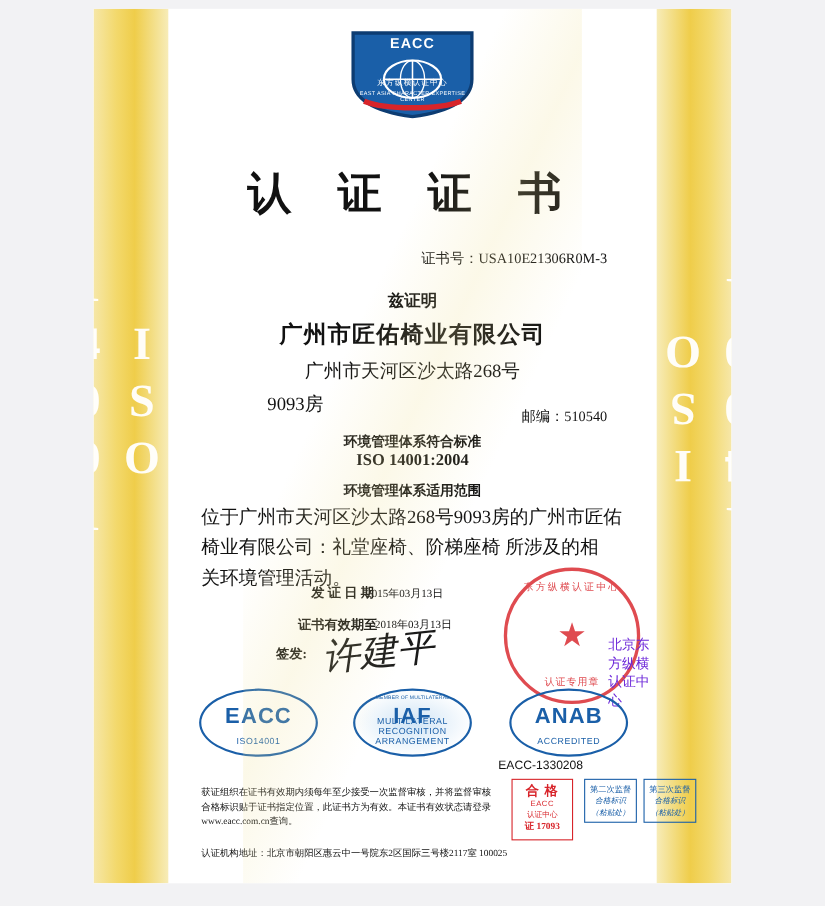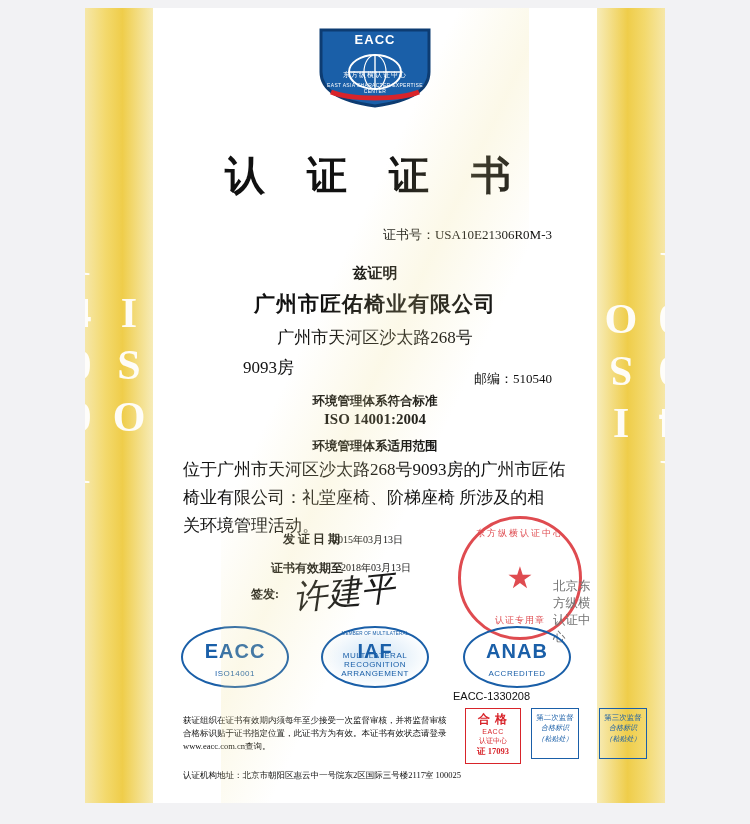--- a/index.html
+++ b/index.html
@@ -299,21 +299,21 @@
     text-align: center;
     font-size: 9px;
     color: #d8242a;
     letter-spacing: 1px;
   }
   .seal-org {
     position: absolute;
     left: 400px;
     top: 570px;
     font-size: 12.5px;
-    color: #737373;
+    color: #6d28d9;
   }
 
   
   .marks {
     position: absolute;
     left: 0; right: 0;
     top: 618px;
     height: 64px;
   }
   .mark {
@@ -406,31 +406,31 @@
     margin-top: 1px;
   }
   .qbox .q-no {
     font-size: 8.5px;
     font-weight: bold;
   }
   .sbox {
     position: absolute;
     top: 700px;
     width: 48px;
-    height: 51px;
+    height: 40px;
     border: 1px solid #1a5fa8;
     color: #1a5fa8;
     text-align: center;
     font-size: 7.5px;
     line-height: 11px;
     padding-top: 3px;
     box-sizing: border-box;
   }
   .sbox.s1 { left: 378px; }
-  .sbox.s2 { left: 446px; }
+  .sbox.s2 { left: 432px; }
   .sbox .sline2 { font-size: 7px; font-style: italic; }
 
   
   .sheen {
     position: absolute;
     left: 68px; right: 68px;
     top: 0; bottom: 0;
     background: linear-gradient(115deg, rgba(255,255,255,0) 35%, rgba(240,225,150,0.22) 48%, rgba(255,255,255,0) 62%);
     pointer-events: none;
   }

